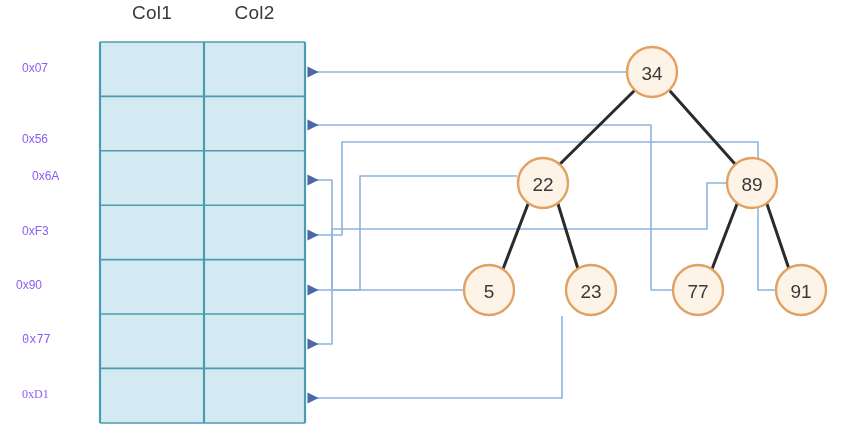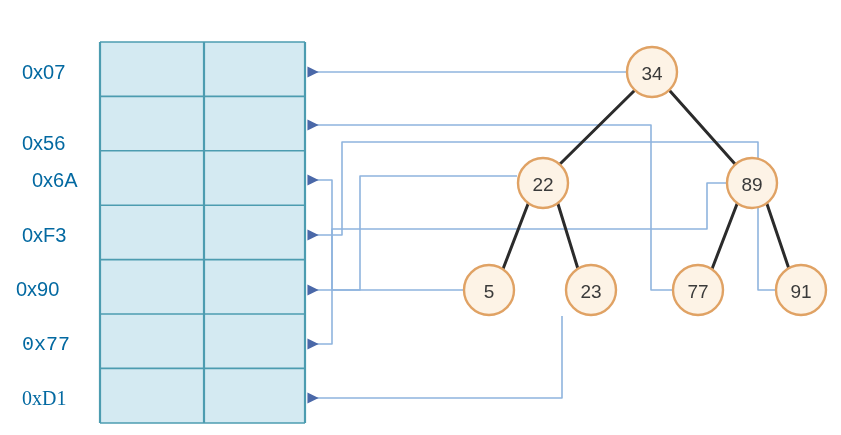--- a/index.html
+++ b/index.html
@@ -9,38 +9,40 @@
     color:#3b3b3b;
   }
   #stage{position:absolute;inset:0;width:841px;height:435px;}
   svg#canvas{position:absolute;left:0;top:0;width:841px;height:435px;}
 
   .col-head{
     position:absolute;font-size:19px;color:#3a3a3a;
     text-align:center;letter-spacing:.2px;
   }
   .addr{
-    position:absolute;font-size:20px;color:#0369a1;
+    position:absolute;font-size:12px;color:#8b5cf6;
     text-align:center;white-space:nowrap;
   }
   .cellval{
     position:absolute;font-size:18px;color:#2f2f2f;
     text-align:center;white-space:nowrap;
   }
   .nodelbl{
     font-size:19px;fill:#3a3a3a;
     font-family:"Liberation Sans","DejaVu Sans",sans-serif;
     text-anchor:middle;dominant-baseline:central;
   }
 </style>
 </head>
 <body>
 
 <div id="stage">
 
+  <div class="col-head" style="left:100px;top:2px;width:104px;">Col1</div>
+  <div class="col-head" style="left:204px;top:2px;width:101px;">Col2</div>
 
   <div class="addr" style="left:22px;top:61px;">0x07</div>
   <div class="addr" style="left:22px;top:132px;">0x56</div>
   <div class="addr" style="left:32px;top:169px;">0x6A</div>
   <div class="addr" style="left:22px;top:224px;">0xF3</div>
   <div class="addr" style="left:16px;top:278px;">0x90</div>
   <div class="addr" style="left:22px;top:333px;font-family:Liberation Mono, monospace;">0x77</div>
   <div class="addr" style="left:22px;top:387px;font-family:Liberation Serif, serif;">0xD1</div>
 
   <div class="cellval" style="left:100px;top:61px;width:104px;">1</div>

